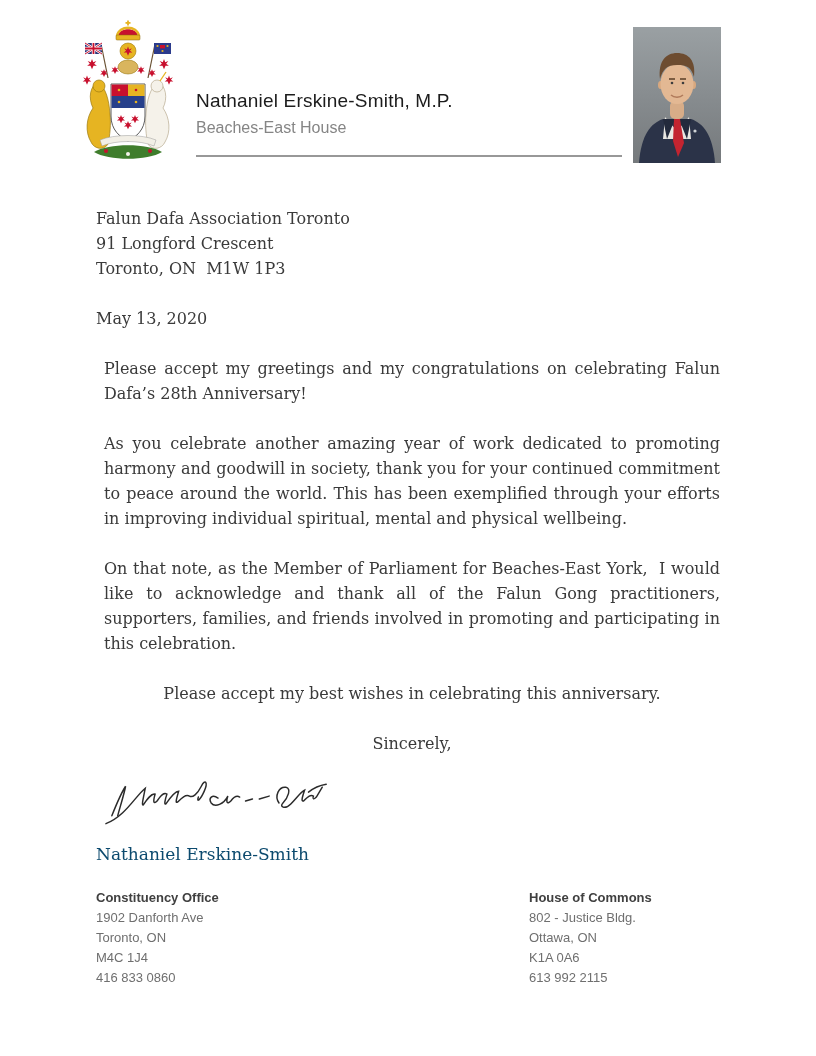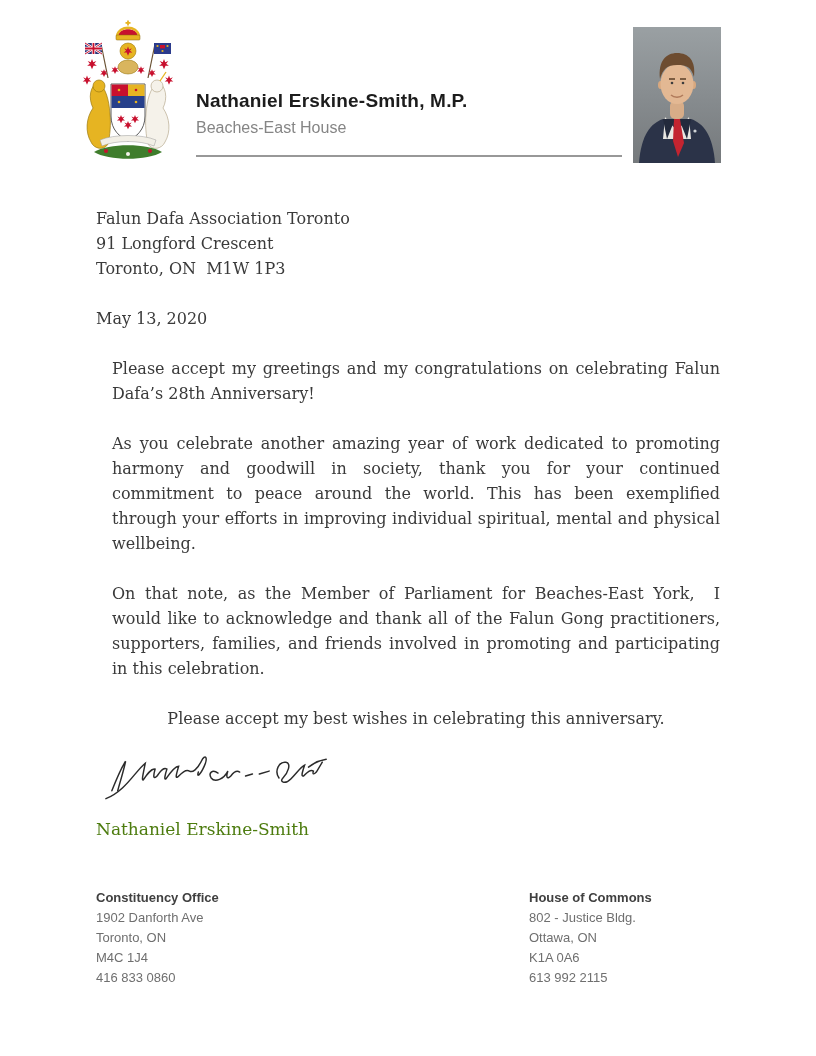--- a/index.html
+++ b/index.html
@@ -4,36 +4,36 @@
 <style>
   html,body { margin:0; padding:0; background:#ffffff; }
   .page {
     position:relative; width:816px; height:1056px; background:#ffffff;
     overflow:hidden; font-family:"Liberation Sans", sans-serif;
   }
 
   
   .arms   { position:absolute; left:78px;  top:20px; width:100px; height:146px; }
   .titleb { position:absolute; left:196px; top:90px; }
-  .mp-name{ font-family:"Liberation Sans", sans-serif; font-weight:bold; font-size:19px;
+  .mp-name{ font-family:"Liberation Sans", sans-serif; font-weight:normal; font-size:19px;
             color:#1c1c1c; letter-spacing:.2px; }
   .riding { font-family:"Liberation Sans", sans-serif; font-size:16px; color:#858585; margin-top:7px; }
   .rule   { position:absolute; left:196px; top:155px; width:426px; height:2px; background:#989898; }
   .photo  { position:absolute; left:633px; top:27px; width:88px; height:136px; }
   .photo svg { display:block; }
 
   
   .letter { position:absolute; left:96px; top:206px; width:624px;
             font-family:"DejaVu Serif", serif; font-size:16px; line-height:25px; color:#3a3a3a; }
   .addr div { white-space:pre-wrap; }
   .date   { margin-top:25px; }
-  .letter p { margin:25px 0 0 16px; text-align:justify; }
+  .letter p { margin:25px 0 0 8px; text-align:justify; }
   .letter p.noj { text-align:center; }
   .signature { margin:16px 0 0 6px; width:236px; height:58px; }
-  .sig-name  { margin-top:12px; font-size:17px; color:#4d7c0f; }
+  .sig-name  { margin-top:12px; font-size:17px; color:#0c4a6e; }
 
   
   .foot-col { position:absolute; top:888px; font-size:13px; line-height:20px; color:#6f6f6f; }
   .foot-col.left  { left:96px; }
   .foot-col.right { left:529px; }
   .f-title { font-weight:bold; color:#404040; }
 </style>
 </head>
 <body>
 
@@ -154,20 +154,21 @@
       <div>Toronto, ON&nbsp; M1W 1P3</div>
     </div>
 
     <div class="date">May 13, 2020</div>
 
     <p>Please accept my greetings and my congratulations on celebrating Falun Dafa’s 28th Anniversary!</p>
     <p>As you celebrate another amazing year of work dedicated to promoting harmony and goodwill in society, thank you for your continued commitment to peace around the world. This has been exemplified through your efforts in improving individual spiritual, mental and physical wellbeing.</p>
     <p>On that note, as the Member of Parliament for Beaches-East York,&nbsp; I would like to acknowledge and thank all of the Falun Gong practitioners, supporters, families, and friends involved in promoting and participating in this celebration.</p>
     <p class="noj">Please accept my best wishes in celebrating this anniversary.</p>
 
+    <p class="noj">Sincerely,</p>
 
     <div class="signature">
       <svg viewBox="0 0 240 58" width="236" height="58" aria-hidden="true">
         <g fill="none" stroke="#2b2b2b" stroke-width="1.5" stroke-linecap="round">
           <path d="M10,44 C14,34 20,20 24,14 C22,24 18,36 16,44"></path>
           <path d="M4,52 C24,44 34,24 44,16 C42,26 40,34 42,33 C46,27 50,21 54,22 C52,29 52,33 56,29 C60,23 63,20 66,22 C64,28 63,33 65,32 C69,26 74,19 78,19 C76,26 74,32 77,30 C81,26 85,22 89,24 C92,26 97,22 101,14 C105,6 108,10 104,19 C100,28 96,31 98,25"></path>
           <path d="M118,26 C112,22 108,26 111,31 C115,36 124,32 128,24 C126,30 127,33 131,29 C134,25 137,23 140,25"></path>
           <path d="M146,29 L153,27"></path>
           <path d="M160,27 L170,24"></path>
           <path d="M180,31 C175,24 180,14 187,15 C193,16 189,26 184,31 C180,35 186,38 192,32 C198,26 202,20 206,18 C204,24 202,30 205,29 C209,25 212,22 215,24 C214,27 215,28 218,25 L224,15"></path>

